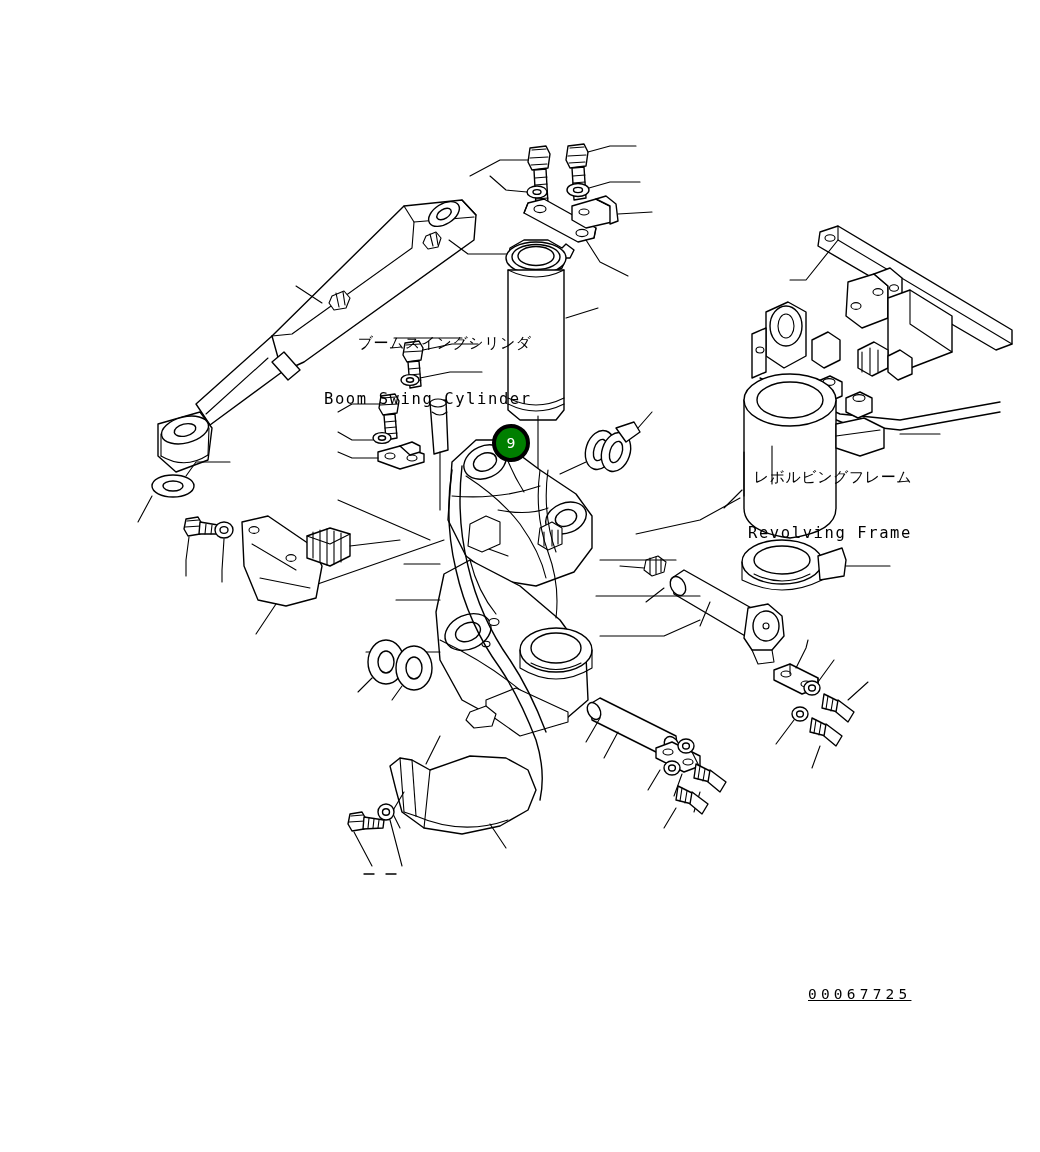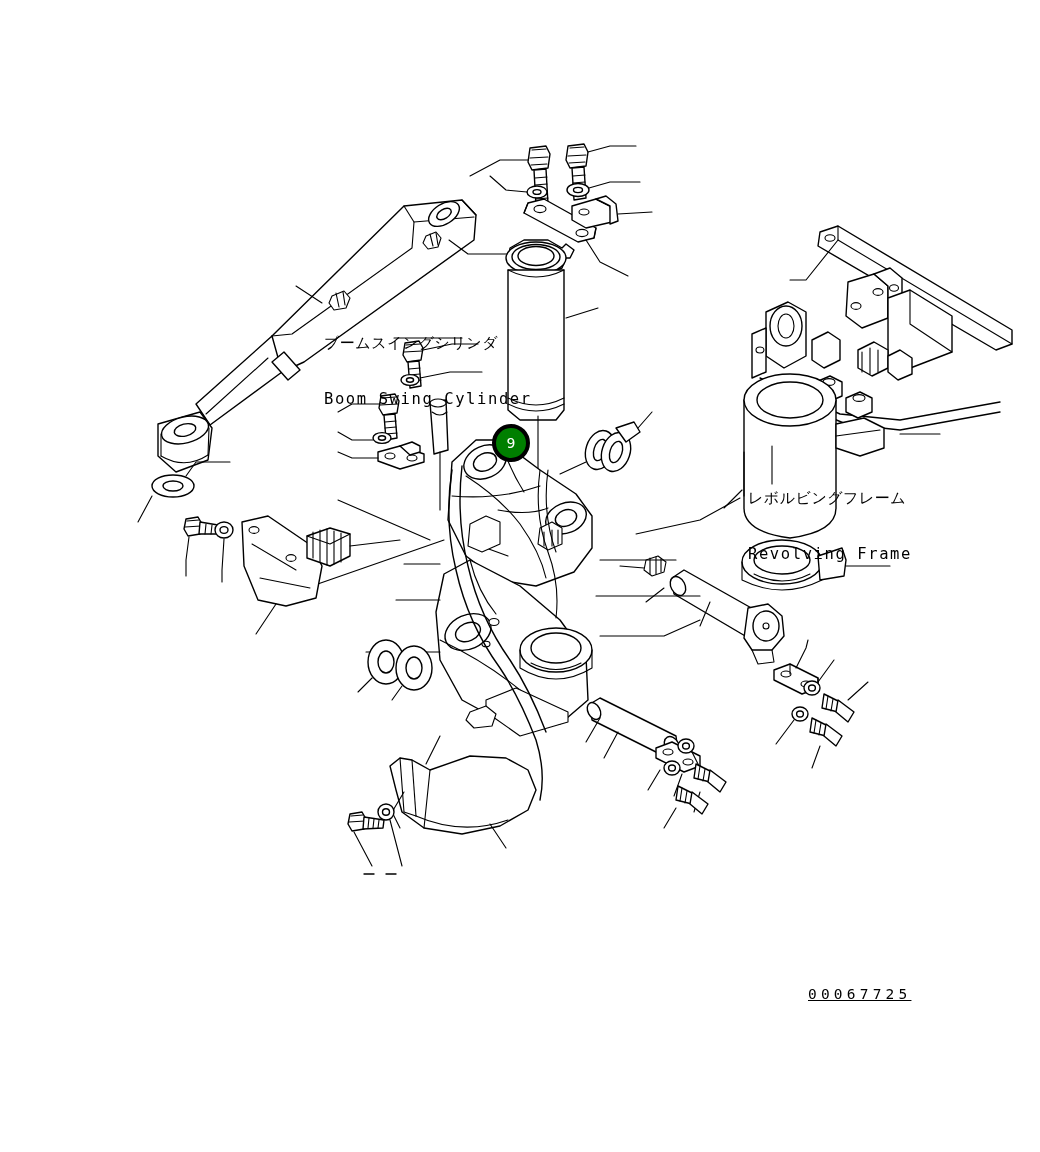--- a/index.html
+++ b/index.html
@@ -13,20 +13,21 @@
     position: relative;
     overflow: hidden;
     font-family: "DejaVu Sans Mono", "Liberation Mono", monospace;
   }
   #diagram-root {
     position: absolute;
     left: 0;
     top: 0;
     width: 1040px;
     height: 1152px;
+    text-align: right;
   }
   svg.drawing {
     position: absolute;
     left: 0;
     top: 0;
     width: 1040px;
     height: 1152px;
     display: block;
   }
   .ln {
@@ -69,21 +70,21 @@
     font-family: "DejaVu Sans", "Liberation Sans", sans-serif;
     font-size: 15px;
     letter-spacing: 0.5px;
   }
   .label-en {
     font-family: "DejaVu Sans Mono", "Liberation Mono", monospace;
     font-size: 15.5px;
     letter-spacing: 1.6px;
   }
   #label-boom-swing-cylinder { left: 324px; top: 297px; }
-  #label-revolving-frame { left: 748px; top: 452px; }
+  #label-revolving-frame { left: 748px; top: 431px; }
 
   #drawing-number {
     position: absolute;
     left: 808px;
     top: 986px;
     font-family: "DejaVu Sans Mono", "Liberation Mono", monospace;
     font-size: 14.5px;
     letter-spacing: 4.2px;
     color: #000000;
     white-space: pre;

